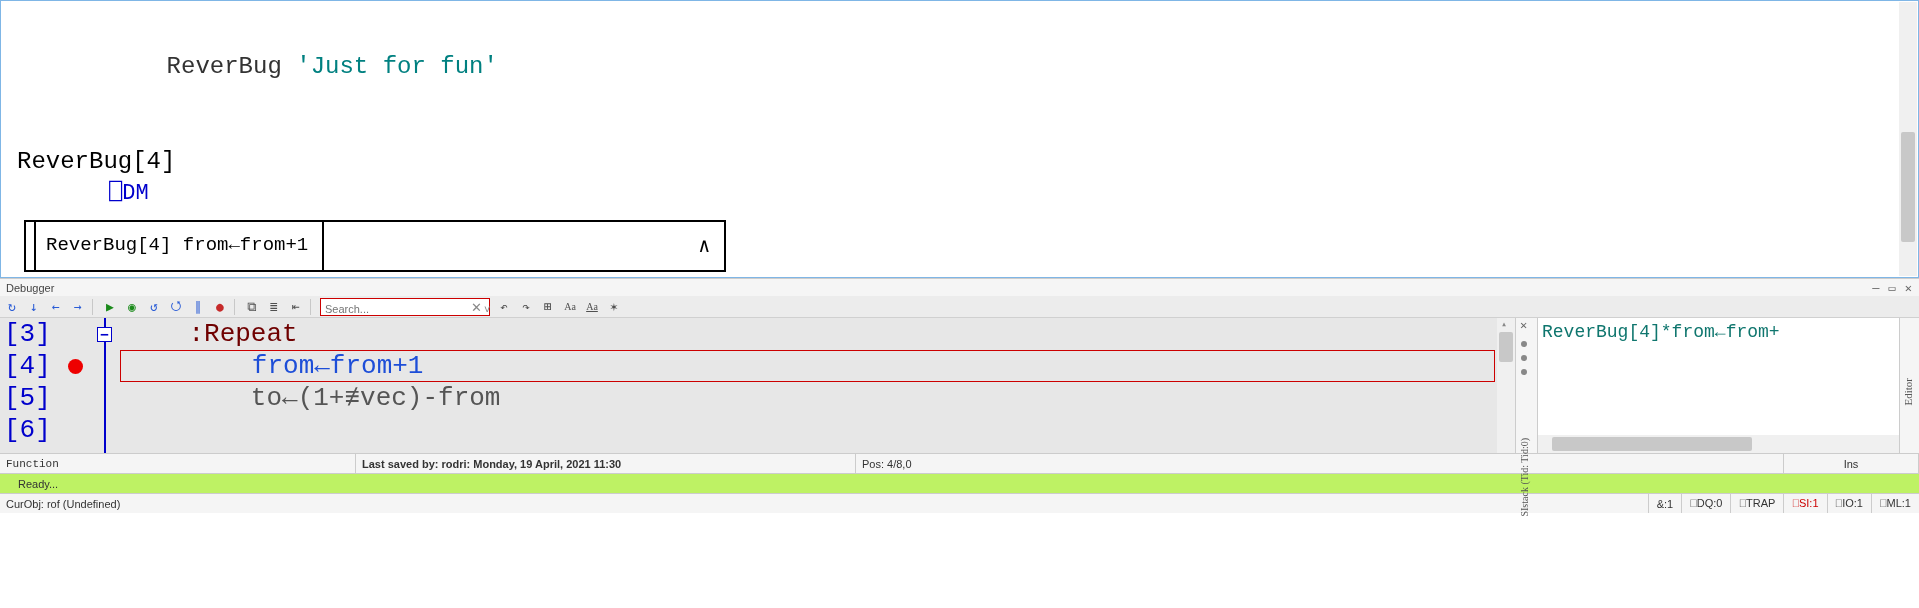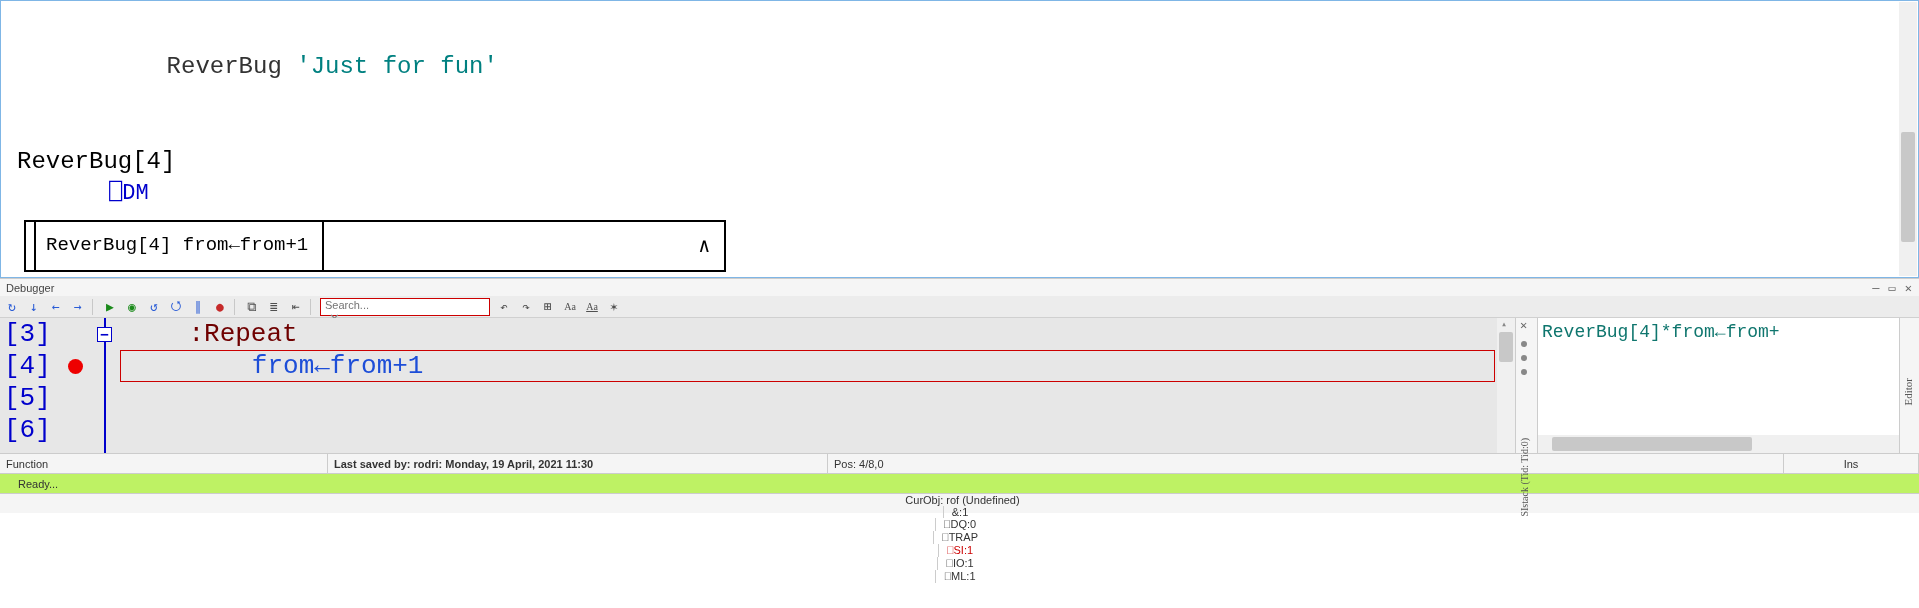--- a/index.html
+++ b/index.html
@@ -66,28 +66,27 @@
     border-bottom: 1px solid #d0d0d0;
     font: 11px "Segoe UI", sans-serif;
   }
   .tb { width: 16px; height: 16px; display: inline-flex; align-items: center; justify-content: center; color: #505050; font: 13px monospace; cursor: pointer;}
   .tb.blue  { color: #2a5cd6; }
   .tb.red   { color: #c62a2a; }
   .tb.green { color: #1a8a1a; }
 
   .searchbox {
     display: flex;
-    align-items: flex-start;
+    align-items: flex-end;
     height: 18px;
     width: 170px;
     border: 1px solid #c00;
     background: #fff;
     padding: 0 4px;
     font: 11px "Segoe UI", sans-serif;
-    flex-direction: column;
   }
   .searchbox input {
     flex: 1;
     border: none;
     outline: none;
     font: inherit;
     color: #888;
     background: transparent;
   }
   .searchbox .x { color: #888; cursor: pointer; font-size: 13px; margin-left: 4px; }
@@ -146,21 +145,21 @@
   
   .footer1 {
     height: 20px;
     display: flex;
     border-top: 1px solid #ccc;
     font: 11px "Segoe UI", sans-serif;
     color: #333;
     background: #f5f5f5;
   }
   .footer1 .seg { border-right: 1px solid #ccc; padding: 2px 6px; display: flex; align-items: center; white-space: pre;}
-  .footer1 .seg.fn    { width: 328px; }
+  .footer1 .seg.fn    { width: 356px; font-family: Liberation Mono, monospace; }
   .footer1 .seg.saved { width: 500px; font-weight: bold; }
   .footer1 .seg.pos   { flex: 1; }
   .footer1 .seg.ins   { width: 135px; justify-content: center; }
 
   .footer2 {
     height: 20px;
     display: flex;
     align-items: center;
     border-top: 1px solid #ccc;
     font: 11px "Segoe UI", sans-serif;
@@ -171,21 +170,20 @@
   .footer2 .ready { flex: 1; }
 
   .footer3 {
     height: 20px;
     display: flex;
     align-items: center;
     border-top: 1px solid #ccc;
     font: 11px "Segoe UI", sans-serif;
     color: #333;
     background: #f5f5f5;
-    flex-direction: column;
   }
   .footer3 .curobj { flex: 1; padding-left: 6px;}
   .footer3 .stat { padding: 0 8px; border-left: 1px solid #ccc; height: 100%; display: flex; align-items: center; white-space: pre; }
   .footer3 .stat.red { color: #c00; }
 </style>
 </head>
 <body>
 
 <div class="session">
 
@@ -273,20 +271,21 @@
 
     <div class="gutter-fold">
       <div class="vline"></div>
       <div class="foldbox">−</div>
     </div>
 
     <div class="codelines">
       <div class="row"><span>    </span><span class="kw-apl">:Repeat</span></div>
       <div class="breakline"><span>        </span><span>from←from+1</span></div>
       <div class="row" style="visibility:hidden">.</div>
+      <div class="row"><span>        </span><span>to←(1+≢vec)-from</span></div>
       <div class="row"><span>        </span></div>
     </div>
 
     <div class="scroll">
       <span class="up"></span>
       <div class="thumb"></div>
     </div>
   </div>
 
   <div class="sistack">

